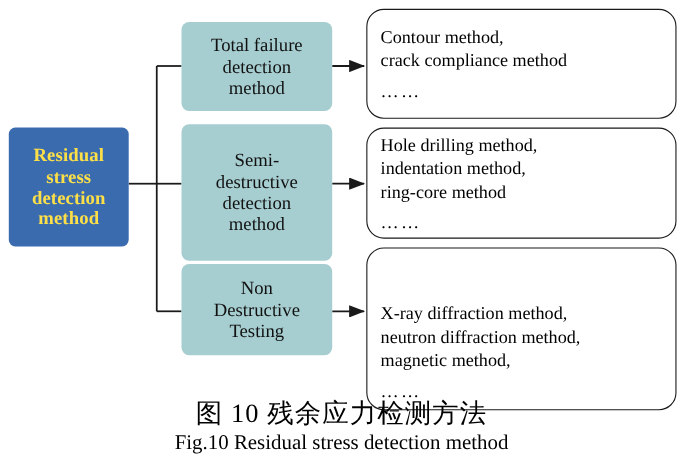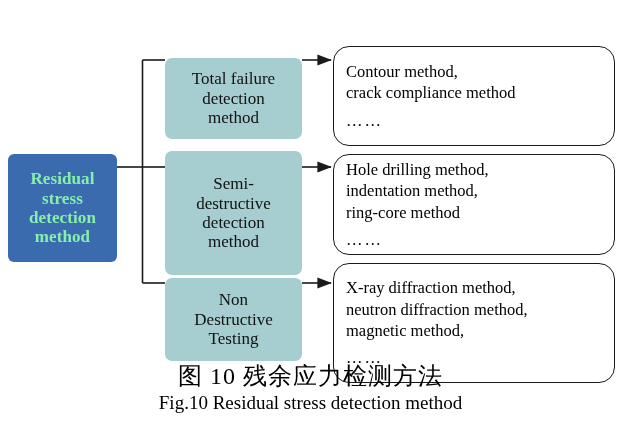--- a/index.html
+++ b/index.html
@@ -25,26 +25,25 @@
 
   
   .node {
     position: absolute;
     box-sizing: border-box;
     display: flex;
     align-items: center;
     justify-content: center;
     text-align: center;
     line-height: 1.14;
-    margin-top: 38px;
   }
 
   .node-root {
     background: #3A6BAF;
-    color: #86efac;
+    color: #fde047;
     border-radius: 6px;
     font-size: 17px;
     font-weight: 700;
     letter-spacing: 0.1px;
   }
 
   .node-mid {
     background: #A6CDCF;
     color: #111111;
     border-radius: 7px;
@@ -152,21 +151,21 @@
 
   <div class="node node-leaf" style="left:333px; top:116px; width:282px; height:101px;">
     <span class="leaf-body">
       <span class="leaf-line">Hole drilling method,</span>
       <span class="leaf-line">indentation method,</span>
       <span class="leaf-line">ring-core method</span>
       <span class="leaf-ellipsis">……</span>
     </span>
   </div>
 
-  <div class="node node-leaf" style="left:333px; top:225px; width:282px; height:120px;">
+  <div class="node node-leaf" style="left:333px; top:225px; width:282px; height:148px;align-items:flex-end;">
     <span class="leaf-body">
       <span class="leaf-line">X-ray diffraction method,</span>
       <span class="leaf-line">neutron diffraction method,</span>
       <span class="leaf-line">magnetic method,</span>
       <span class="leaf-ellipsis">……</span>
     </span>
   </div>
 
   <div class="caption caption-cn">图 10  残余应力检测方法</div>
   <div class="caption caption-en">Fig.10 Residual stress detection method</div>

